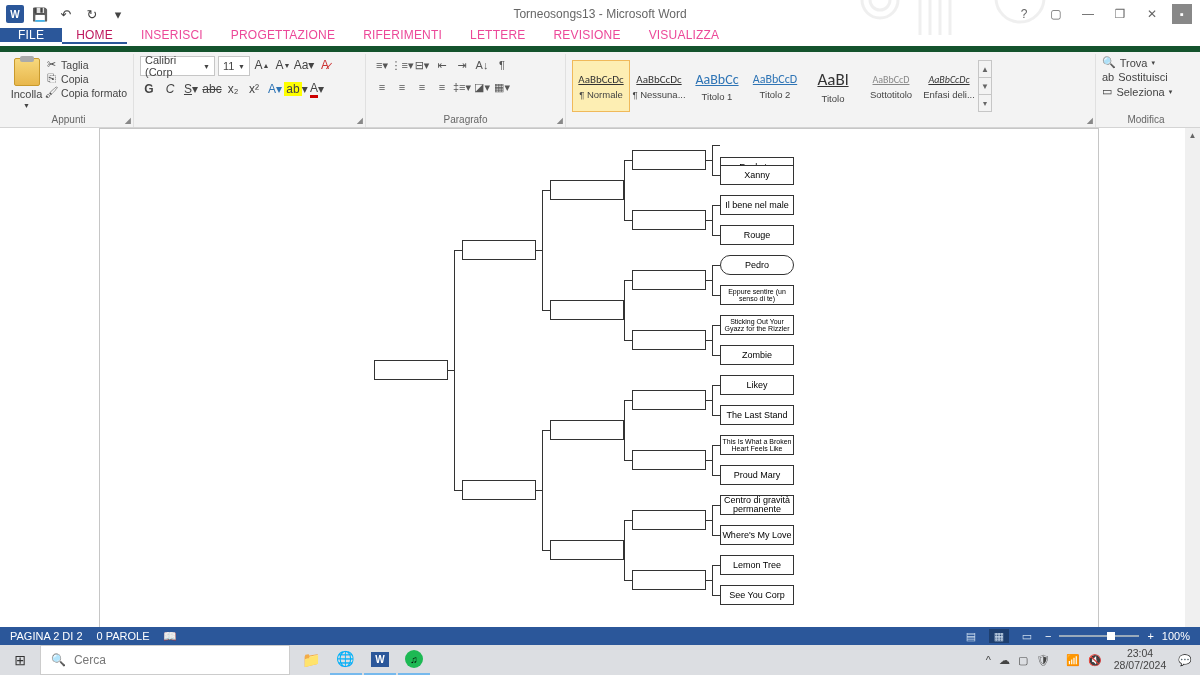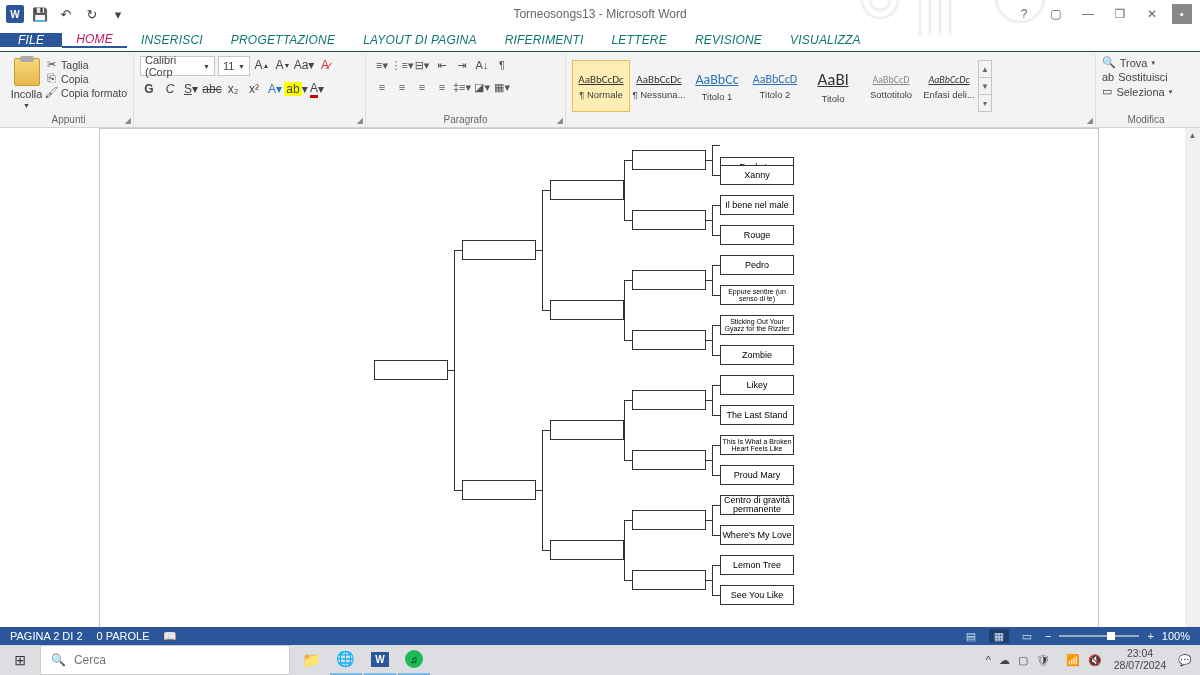--- a/index.html
+++ b/index.html
@@ -10,22 +10,22 @@
 .titlebar-left { display: flex; align-items: center; gap: 6px; padding-left: 6px; }
 .qat-btn { width: 20px; height: 20px; display: flex; align-items: center; justify-content: center; color: #444; font-size: 13px; }
 .app-icon { width: 18px; height: 18px; background: #2b579a; color: #fff; display: flex; align-items: center; justify-content: center; font-size: 10px; font-weight: bold; border-radius: 2px; }
 .titlebar-title { position: absolute; left: 50%; transform: translateX(-50%); font-size: 12px; color: #666; }
 .titlebar-right { margin-left: auto; display: flex; align-items: center; gap: 8px; padding-right: 8px; }
 .win-btn { width: 24px; height: 20px; display: flex; align-items: center; justify-content: center; color: #666; font-size: 12px; }
 .user-badge { width: 20px; height: 20px; background: #888; color: #fff; display: flex; align-items: center; justify-content: center; font-size: 11px; }
 .decor { position: absolute; right: 120px; top: -10px; width: 230px; height: 50px; overflow: hidden; opacity: .15; pointer-events: none; }
 
 
-.ribbon-tabs { height: 24px; background: #fff; display: flex; align-items: center; border-bottom: 1px solid #14532d; font-style: italic; }
-.tab { padding: 0 14px; font-size: 12px; color: #0f766e; display: flex; align-items: center; text-transform: uppercase; letter-spacing: .2px; }
+.ribbon-tabs { height: 24px; background: #fff; display: flex; align-items: flex-start; border-bottom: 6px solid #14532d; }
+.tab { padding: 0 14px; font-size: 12px; color: #ec4899; display: flex; align-items: center; text-transform: uppercase; letter-spacing: .2px; }
 .tab.file { background: #2b579a; color: #fff; padding: 0 18px; }
 .tab.active { color: #be185d; border-bottom: 2px solid #2b579a; }
 
 
 .ribbon { height: 76px; background: #f3f3f3; border-bottom: 1px solid #d4d4d4; display: flex; padding: 2px 4px 0; font-size: 11px; color: #444; }
 .group { border-right: 1px solid #e0e0e0; padding: 2px 6px 0; display: flex; flex-direction: column; height: 100%; position: relative; }
 .group-label { text-align: center; font-size: 10px; color: #666; padding: 2px 0; }
 .group-content { flex: 1; display: flex; align-items: flex-start; gap: 2px; }
 .group-dl { position: absolute; right: 2px; bottom: 2px; font-size: 8px; color: #888; }
 
@@ -125,21 +125,20 @@
     <div class="win-btn">✕</div>
     <div class="user-badge">▪</div>
   </div>
 </div>
 
 <div class="ribbon-tabs">
   <div class="tab file">FILE</div>
   <div class="tab active">HOME</div>
   <div class="tab">INSERISCI</div>
   <div class="tab">PROGETTAZIONE</div>
-  <div class="tab">LAYOUT DI PAGINA</div>
   <div class="tab">RIFERIMENTI</div>
   <div class="tab">LETTERE</div>
   <div class="tab">REVISIONE</div>
   <div class="tab">VISUALIZZA</div>
 </div>
 
 <div class="ribbon">
 
   <div class="group" style="width:130px">
     <div class="group-content">
@@ -297,32 +296,32 @@
   </div>
 </div>
 
 <div class="docarea">
   <div class="page">
     <div class="bracket" id="bracket">
         <div class="bnode" style="left: 414px; top: 0px; margin-top: 22px;">Rockstar</div>
         <div class="bnode" style="left: 414px; top: 30px;">Xanny</div>
         <div class="bnode" style="left: 414px; top: 60px;">Il bene nel male</div>
         <div class="bnode" style="left: 414px; top: 90px;">Rouge</div>
-        <div class="bnode" style="left: 414px; top: 120px;">Pedro</div>
+        <div class="bnode" style="left: 414px; top: 120px; border-radius: 10px;">Pedro</div>
         <div class="bnode sm" style="left: 414px; top: 150px;">Eppure sentire (un senso di te)</div>
         <div class="bnode sm" style="left: 414px; top: 180px;">Sticking Out Your Gyazz for the Rizzler</div>
         <div class="bnode" style="left: 414px; top: 210px;">Zombie</div>
         <div class="bnode" style="left: 414px; top: 240px;">Likey</div>
         <div class="bnode" style="left: 414px; top: 270px;">The Last Stand</div>
         <div class="bnode sm" style="left: 414px; top: 300px;">This Is What a Broken Heart Feels Like</div>
         <div class="bnode" style="left: 414px; top: 330px;">Proud Mary</div>
         <div class="bnode" style="left: 414px; top: 360px;">Centro di gravità permanente</div>
         <div class="bnode" style="left: 414px; top: 390px;">Where's My Love</div>
         <div class="bnode" style="left: 414px; top: 420px;">Lemon Tree</div>
-        <div class="bnode" style="left: 414px; top: 450px;">See You Like</div>
+        <div class="bnode" style="left: 414px; top: 450px;">See You Corp</div>
         <div class="hline" style="left: 406px; top: 10px; width: 8px;"></div>
         <div class="hline" style="left: 406px; top: 40px; width: 8px;"></div>
         <div class="vline" style="left: 406px; top: 10px; height: 30px;"></div>
         <div class="hline" style="left: 400px; top: 25px; width: 6px;"></div>
         <div class="bnode" style="left: 326px; top: 15px;"></div>
         <div class="hline" style="left: 406px; top: 70px; width: 8px;"></div>
         <div class="hline" style="left: 406px; top: 100px; width: 8px;"></div>
         <div class="vline" style="left: 406px; top: 70px; height: 30px;"></div>
         <div class="hline" style="left: 400px; top: 85px; width: 6px;"></div>
         <div class="bnode" style="left: 326px; top: 75px;"></div>

